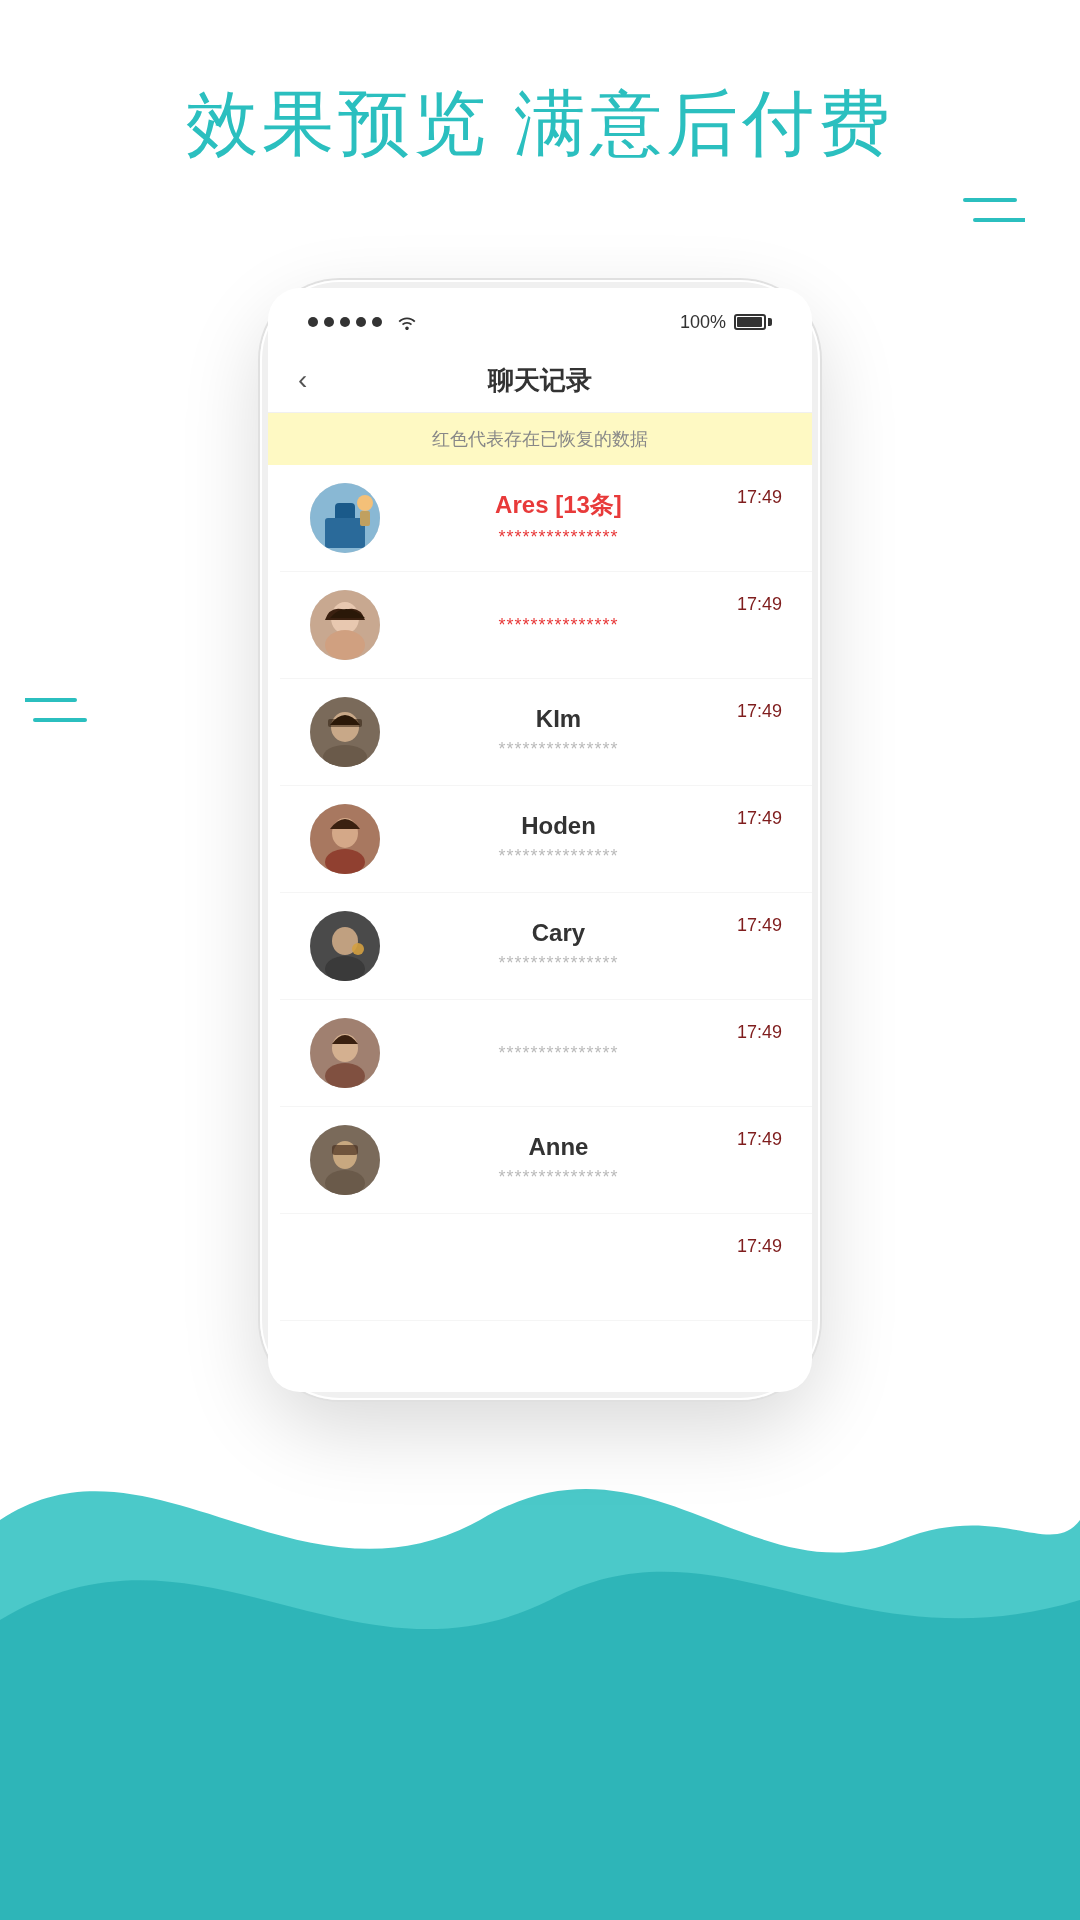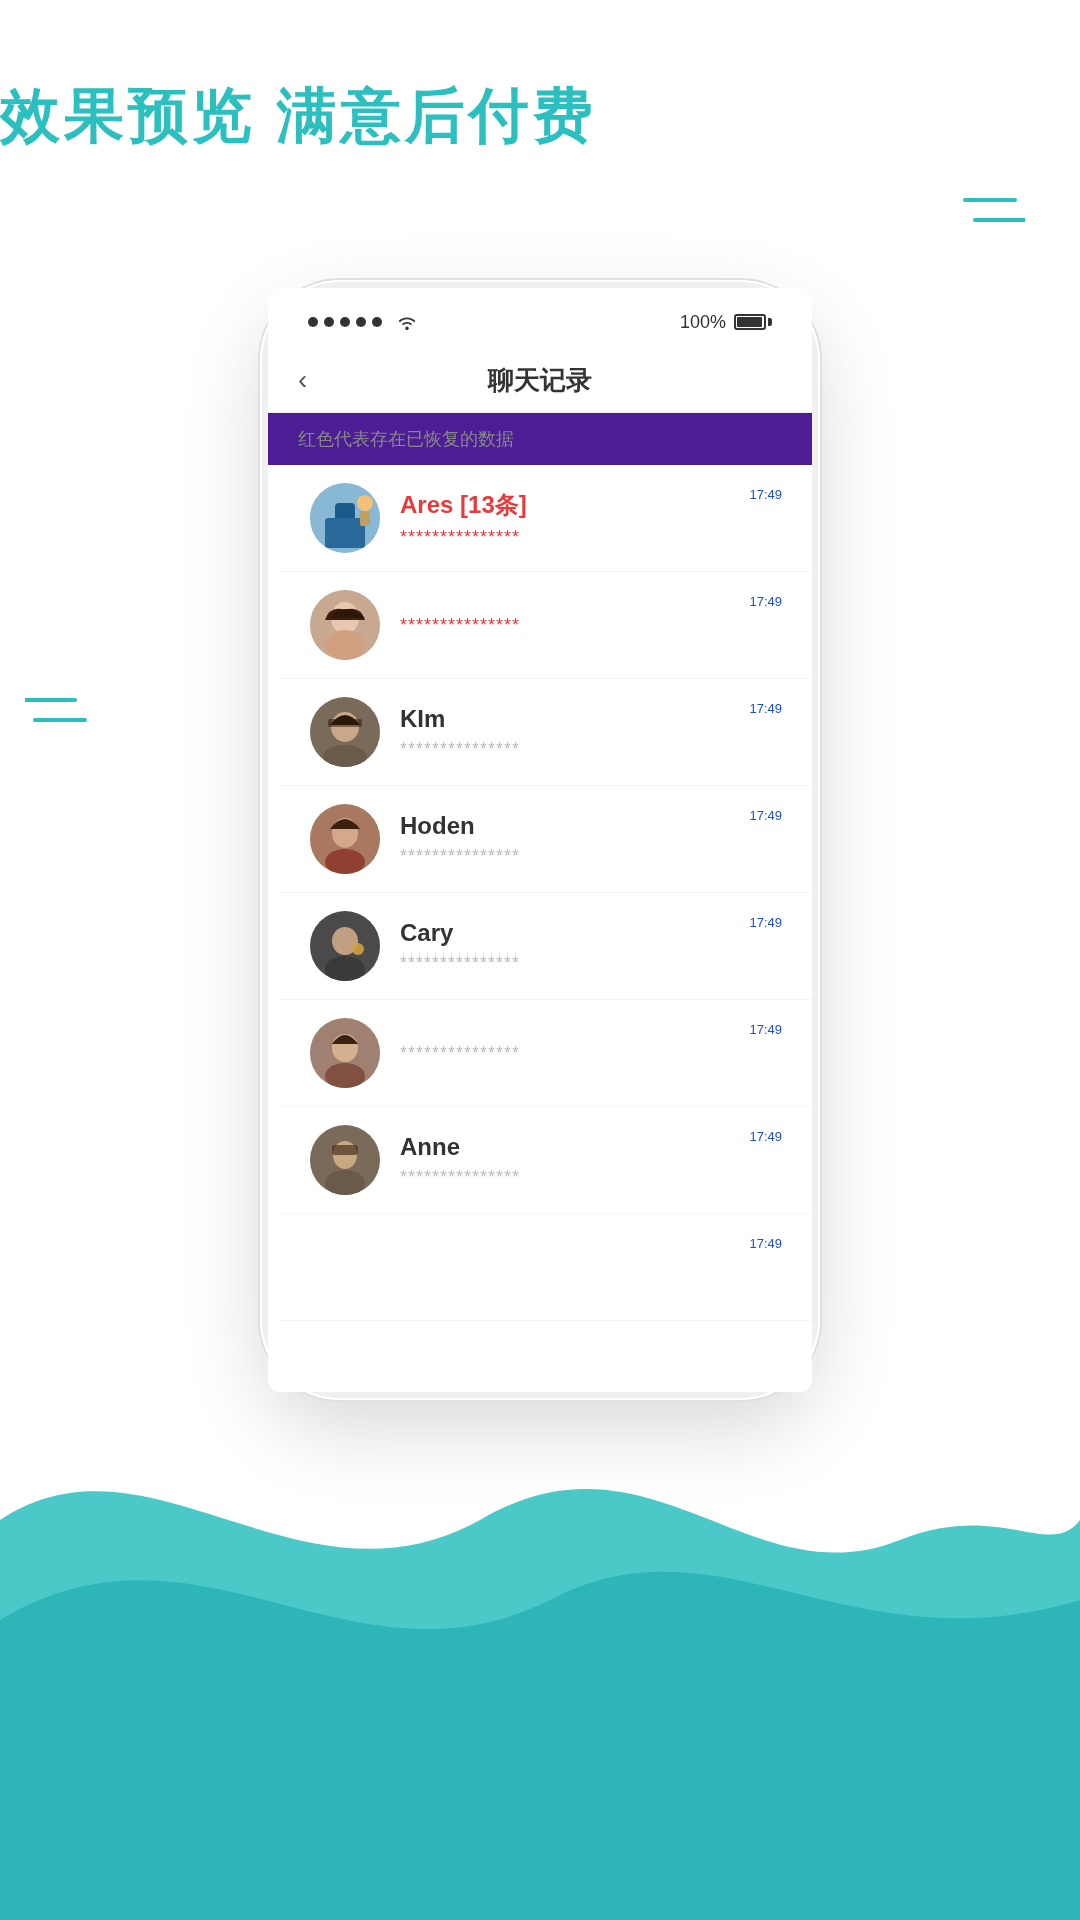--- a/index.html
+++ b/index.html
@@ -21,23 +21,23 @@
       width: 100%;
       height: 600px;
     }
 
     
     .hero-title {
       position: absolute;
       top: 80px;
       left: 0;
       right: 0;
-      text-align: left;
-      font-size: 60px;
-      font-weight: 700;
+      text-align: center;
+      font-size: 72px;
+      font-weight: 400;
       color: #2bbfbf;
       letter-spacing: 4px;
       line-height: 1.2;
     }
 
     
     .phone-container {
       position: absolute;
       top: 280px;
       left: 50%;
@@ -55,23 +55,24 @@
       box-shadow:
         0 0 0 2px #e0e0e0,
         0 30px 80px rgba(0,0,0,0.15),
         inset 0 0 0 2px #ffffff;
     }
 
     .phone-inner {
       width: 100%;
       height: 100%;
       background: #ffffff;
-      border-radius: 12px;
+      border-radius: 32px;
       overflow: hidden;
       position: relative;
+      text-align: center;
     }
 
     
     .status-bar {
       display: flex;
       align-items: center;
       justify-content: space-between;
       padding: 18px 40px 10px;
       height: 60px;
     }
@@ -155,21 +156,21 @@
       position: absolute;
       left: 50%;
       transform: translateX(-50%);
       font-size: 26px;
       font-weight: 700;
       color: #333;
     }
 
     
     .notice-bar {
-      background: #4c1d95;
+      background: #fef9c3;
       padding: 14px 30px;
       font-size: 18px;
       color: #888;
     }
 
     
     .chat-list {
       flex: 1;
       overflow: hidden;
       padding-left: 12px;
@@ -220,22 +221,22 @@
       font-size: 18px;
       color: #bbb;
       letter-spacing: 1px;
     }
 
     .chat-preview.red {
       color: #e83a3a;
     }
 
     .chat-time {
-      font-size: 13px;
-      color: #1d4ed8;
+      font-size: 18px;
+      color: #7f1d1d;
       flex-shrink: 0;
       align-self: flex-start;
       padding-top: 4px;
     }
 
     .avatar-placeholder {
       width: 70px;
       height: 70px;
       flex-shrink: 0;
     }

